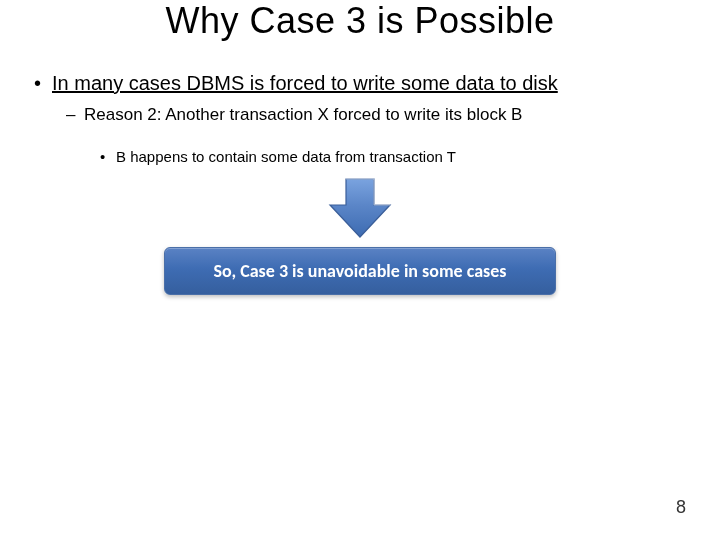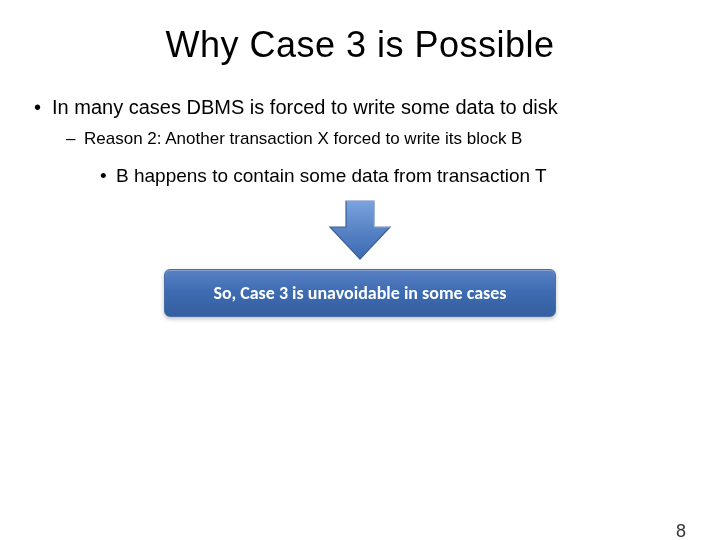--- a/index.html
+++ b/index.html
@@ -15,32 +15,32 @@
   .slide {
     position: relative;
     width: 720px;
     height: 540px;
     box-sizing: border-box;
   }
   .title {
     text-align: center;
     font-size: 36px;
     font-weight: 400;
-    margin-top: 24px;
     letter-spacing: 0.5px;
   }
   .content {
     margin: 28px 30px 0 30px;
     font-size: 20px;
   }
   .lvl1 {
     margin: 10px 0 8px 0;
     padding-left: 22px;
     position: relative;
     line-height: 1.3;
+    text-decoration: underline;
   }
   .lvl1::before {
     content: "•";
     position: absolute;
     left: 4px;
     top: 0;
   }
   .lvl2 {
     font-size: 17px;
     margin: 6px 0 18px 0;
@@ -48,22 +48,22 @@
     position: relative;
     line-height: 1.3;
   }
   .lvl2::before {
     content: "–";
     position: absolute;
     left: 36px;
     top: 0;
   }
   .lvl3 {
-    font-size: 19px;
-    margin: 14px 0 6px 0;
+    font-size: 15px;
+    margin: 21px 0 6px 0;
     padding-left: 86px;
     position: relative;
     line-height: 1.3;
   }
   .lvl3::before {
     content: "•";
     position: absolute;
     left: 70px;
     top: 0;
   }

